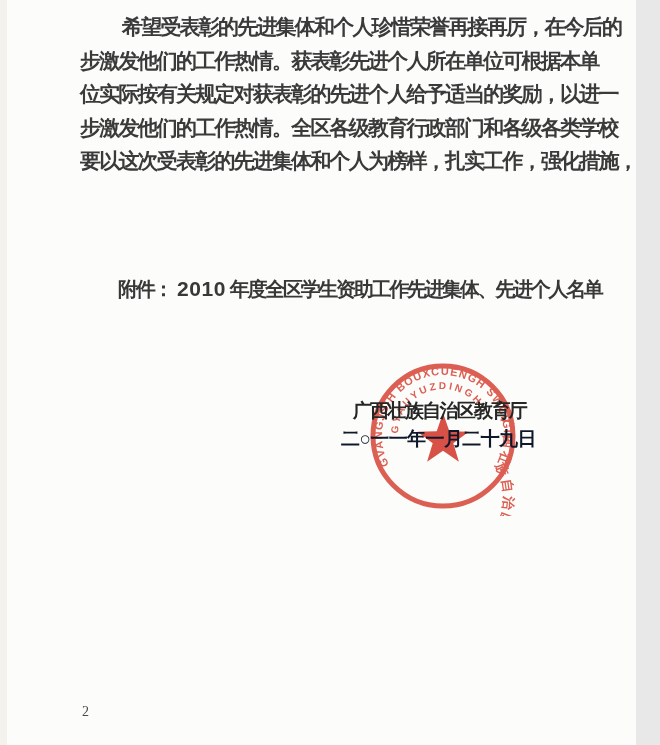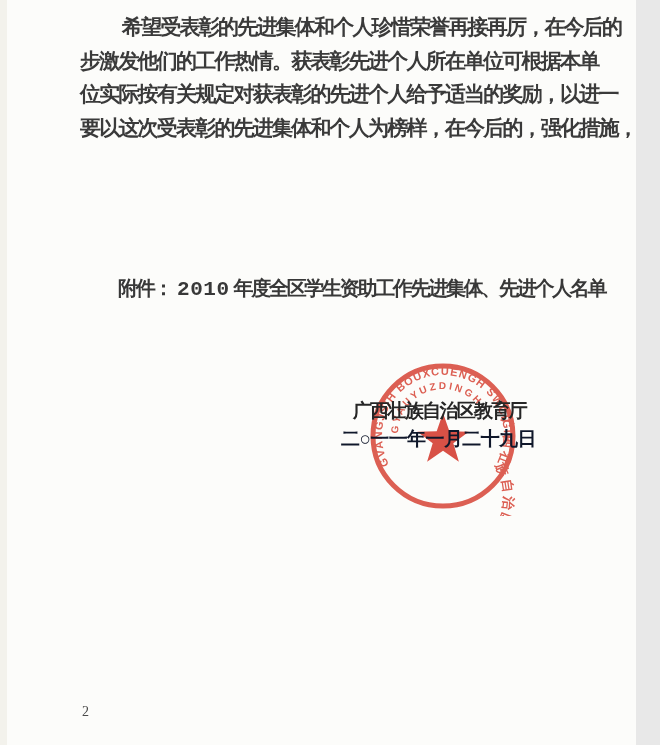--- a/index.html
+++ b/index.html
@@ -44,21 +44,21 @@
     top: 272px;
     height: 33px;
     line-height: 33px;
     color: #383838;
     font-size: 20px;
     font-weight: 600;
     letter-spacing: -2.3px;
     white-space: nowrap;
   }
   .attachment .year {
-    font-family: Liberation Mono, monospace;
+    font-family: Liberation Sans, sans-serif;
     font-weight: 600;
     font-size: 21px;
     letter-spacing: 0.5px;
     padding: 0 4px 0 6px;
   }
   .seal {
     position: absolute;
     left: 363px;
     top: 356px;
     width: 160px;
@@ -120,21 +120,22 @@
 <body>
 
 <div class="page">
 
   <div class="scan-edge"></div>
 
   <div class="body-text">
     <div class="line indent">希望受表彰的先进集体和个人珍惜荣誉再接再厉，在今后的</div>
     <div class="line">步激发他们的工作热情。获表彰先进个人所在单位可根据本单</div>
     <div class="line">位实际按有关规定对获表彰的先进个人给予适当的奖励，以进一</div>
-    <div class="line">要以这次受表彰的先进集体和个人为榜样，在今后的，强化措施，</div>
+    <div class="line">步激发他们的工作热情。全区各级教育行政部门和各级各类学校</div>
+    <div class="line">要以这次受表彰的先进集体和个人为榜样，扎实工作，强化措施，</div>
   </div>
 
   <div class="attachment">
     <span>附件：</span><span class="year">2010</span><span>年度全区学生资助工作先进集体、先进个人名单</span>
   </div>
 
   <svg class="seal" viewBox="0 0 160 160">
     <defs>
       <path id="outerArc" d="M 27.2,110.5 A 61,61 0 1 1 132.8,110.5 A 61,61 0 1 1 27.2,110.5" fill="none"></path>
       <path id="innerArc" d="M 42.2,102.5 A 45,45 0 1 1 117.8,102.5 A 45,45 0 1 1 42.2,102.5" fill="none"></path>

